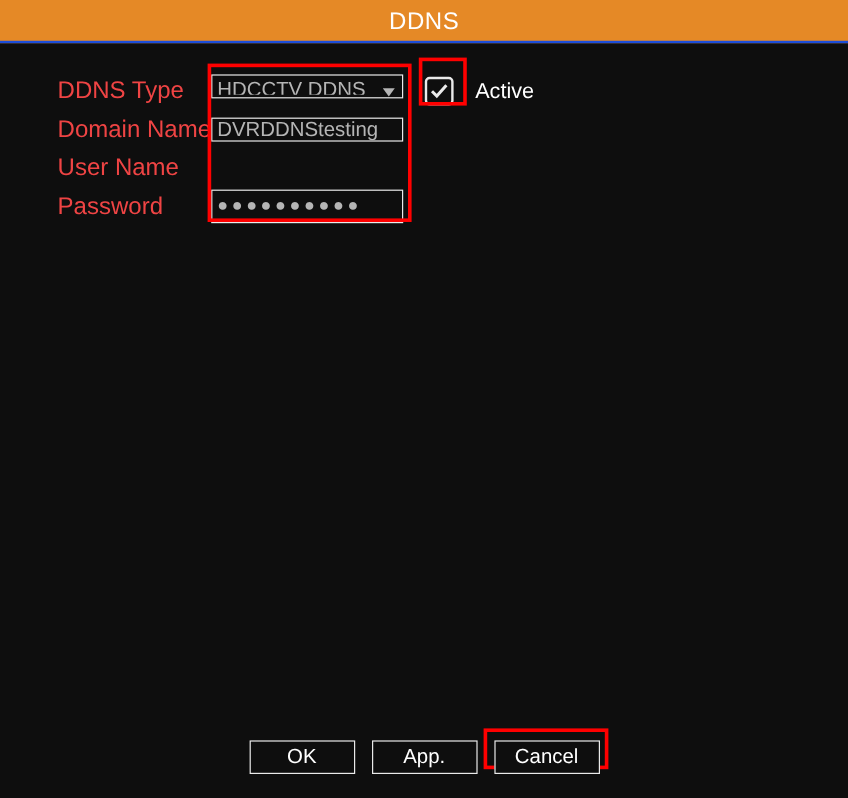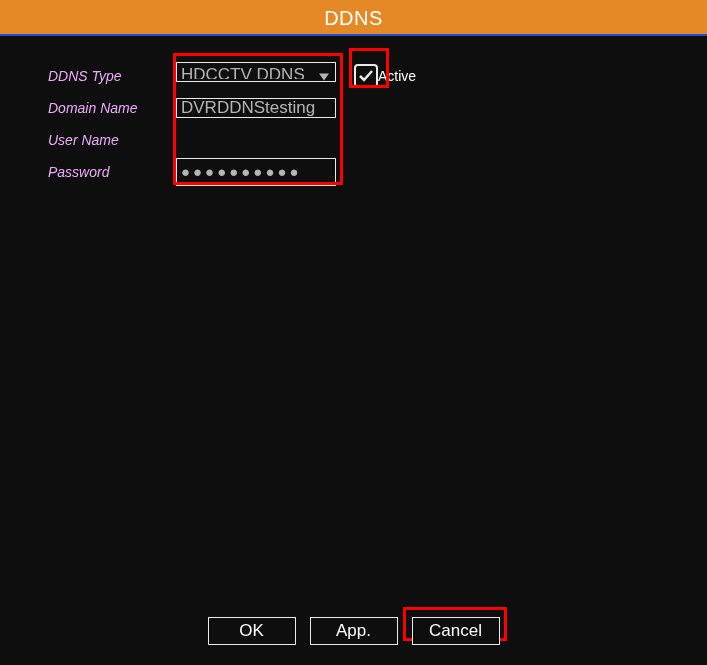--- a/index.html
+++ b/index.html
@@ -27,24 +27,23 @@
     position: relative;
   }
   .row {
     display: flex;
     align-items: center;
     height: 32px;
     margin-bottom: 0px;
   }
   .label {
     width: 128px;
-    font-size: 14px;
-    color: #f0abfc;
+    font-size: 20px;
+    color: #ef4444;
     line-height: 32px;
-    font-style: italic;
   }
   .field-wrap {
     position: relative;
     width: 160px;
     height: 28px;
   }
   .field, .select {
     width: 160px;
     height: 20px;
     background: #0e0e0e;
@@ -98,21 +97,22 @@
     border-radius: 4px;
     display: inline-flex;
     align-items: center;
     justify-content: center;
     margin-left: 18px;
     cursor: pointer;
     position: relative;
   }
   .checkbox svg { display:block; }
   .active-label {
-    font-size: 14px;
+    margin-left: 18px;
+    font-size: 18px;
   }
   .dots {
     font-size: 15px;
     letter-spacing: 3px;
     color: #b5b5b5;
     padding-left: 4px;
     line-height: 24px;
   }
   .button-bar {
     position: absolute;

